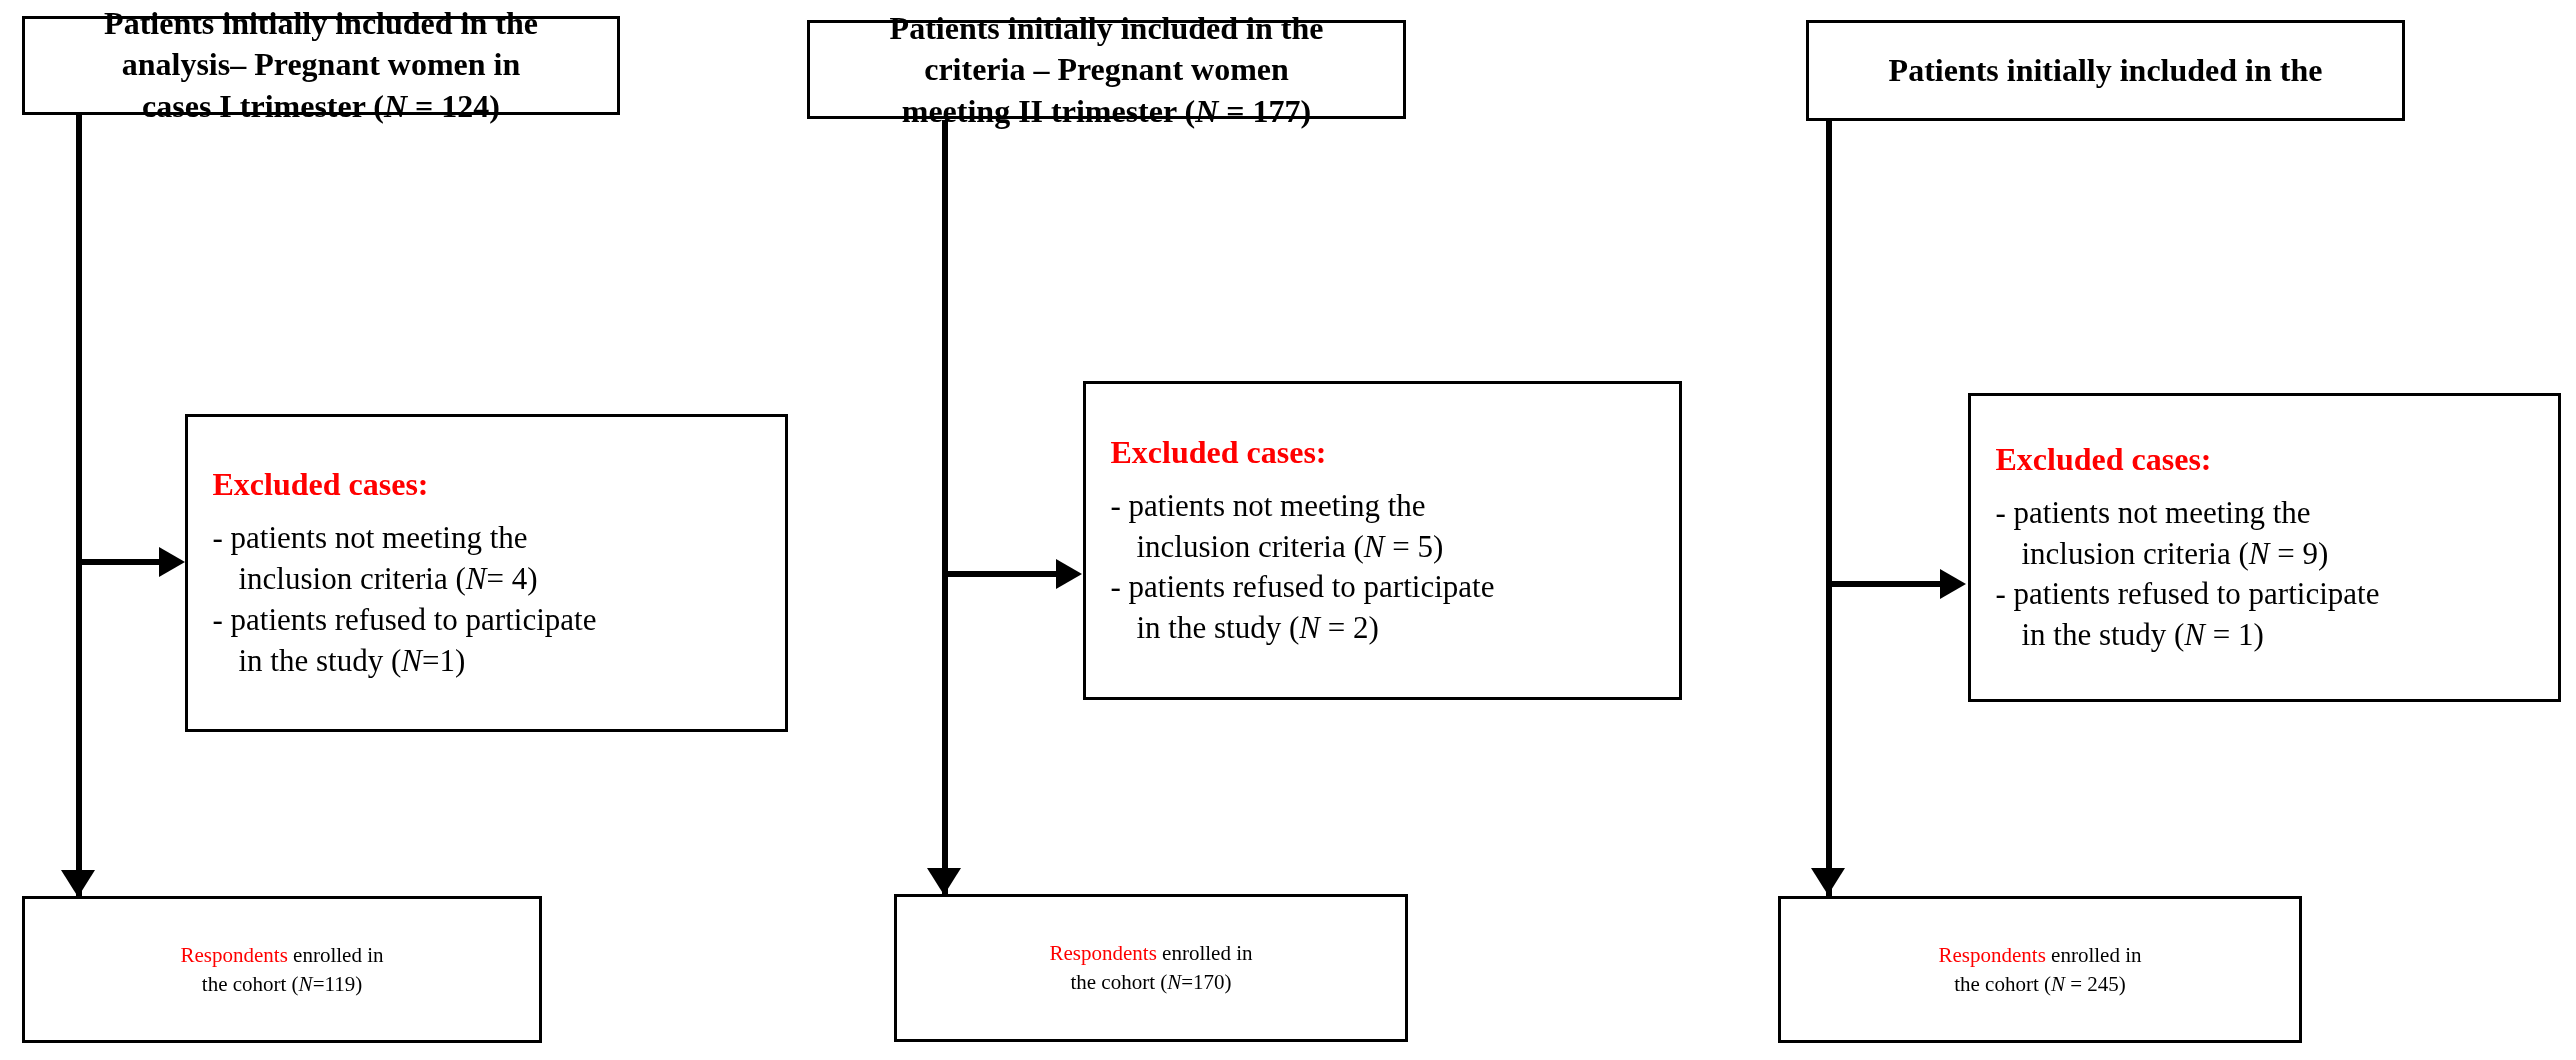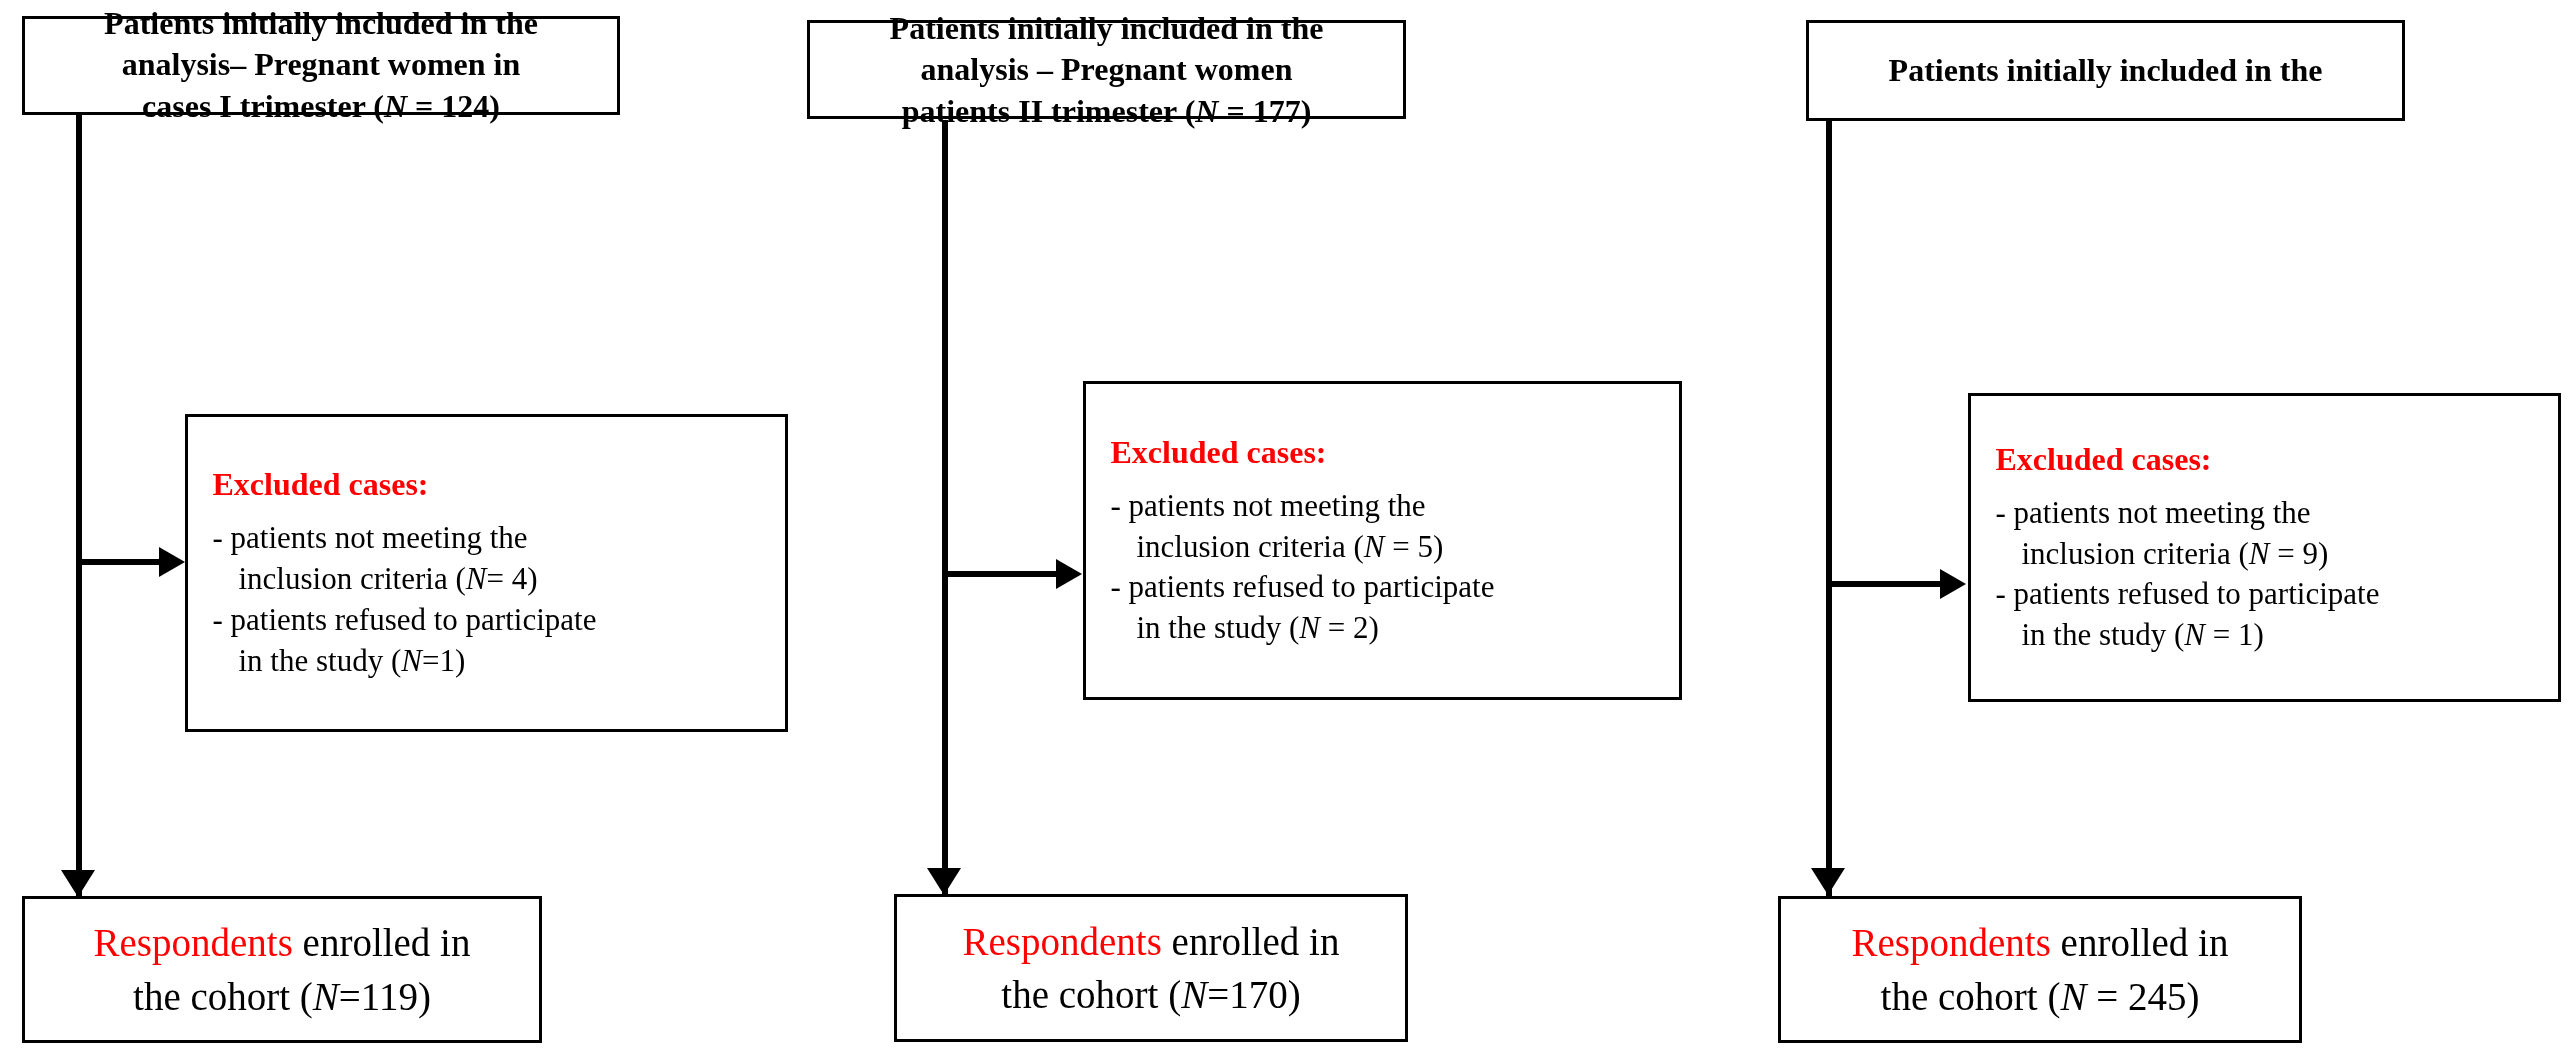--- a/index.html
+++ b/index.html
@@ -56,21 +56,21 @@
     line-height: 1.32;
     padding-left: 24.5px;
     white-space: nowrap;
   }
   .excl-item .cont {
     display: block;
     padding-left: 26px;
   }
 
   .resp-line {
-    font-size: 39px;
+    font-size: 21px;
     line-height: 1.36;
     white-space: nowrap;
     text-align: center;
   }
   .resp-red { color: #FF0000; }
 
   .ital { font-style: italic; }
 
   
   .vline {
@@ -126,22 +126,22 @@
     </div>
   </div>
 
   <div class="node" style="left:22px; top:896px; width:520px; height:147px;">
     <div class="resp-line"><span class="resp-red">Respondents</span><span> enrolled in</span></div>
     <div class="resp-line"><span>the cohort (</span><span class="ital">N</span><span>=119)</span></div>
   </div>
 
   <div class="node" style="left:807px; top:20.4px; width:599px; height:99px;">
     <div class="hdr-line">Patients initially included in the</div>
-    <div class="hdr-line">analysis – Pregnant women</div>
-    <div class="hdr-line"><span>patients II trimester (</span><span class="ital">N</span><span> = 177)</span></div>
+    <div class="hdr-line">criteria – Pregnant women</div>
+    <div class="hdr-line"><span>meeting II trimester (</span><span class="ital">N</span><span> = 177)</span></div>
   </div>
 
   <div class="vline" style="left:942px; top:120px; width:6.1px; height:794px;"></div>
   <div class="hline" style="left:942px; top:571px; width:117px; height:6.1px;"></div>
   <div class="arrow-right" style="left:1056px; top:559px;"></div>
   <div class="arrow-down" style="left:927px; top:868px;"></div>
 
   <div class="node left-align" style="left:1083px; top:381px; width:599px; height:319px;">
     <div class="excl-title">Excluded cases:</div>
     <div class="excl-item">

